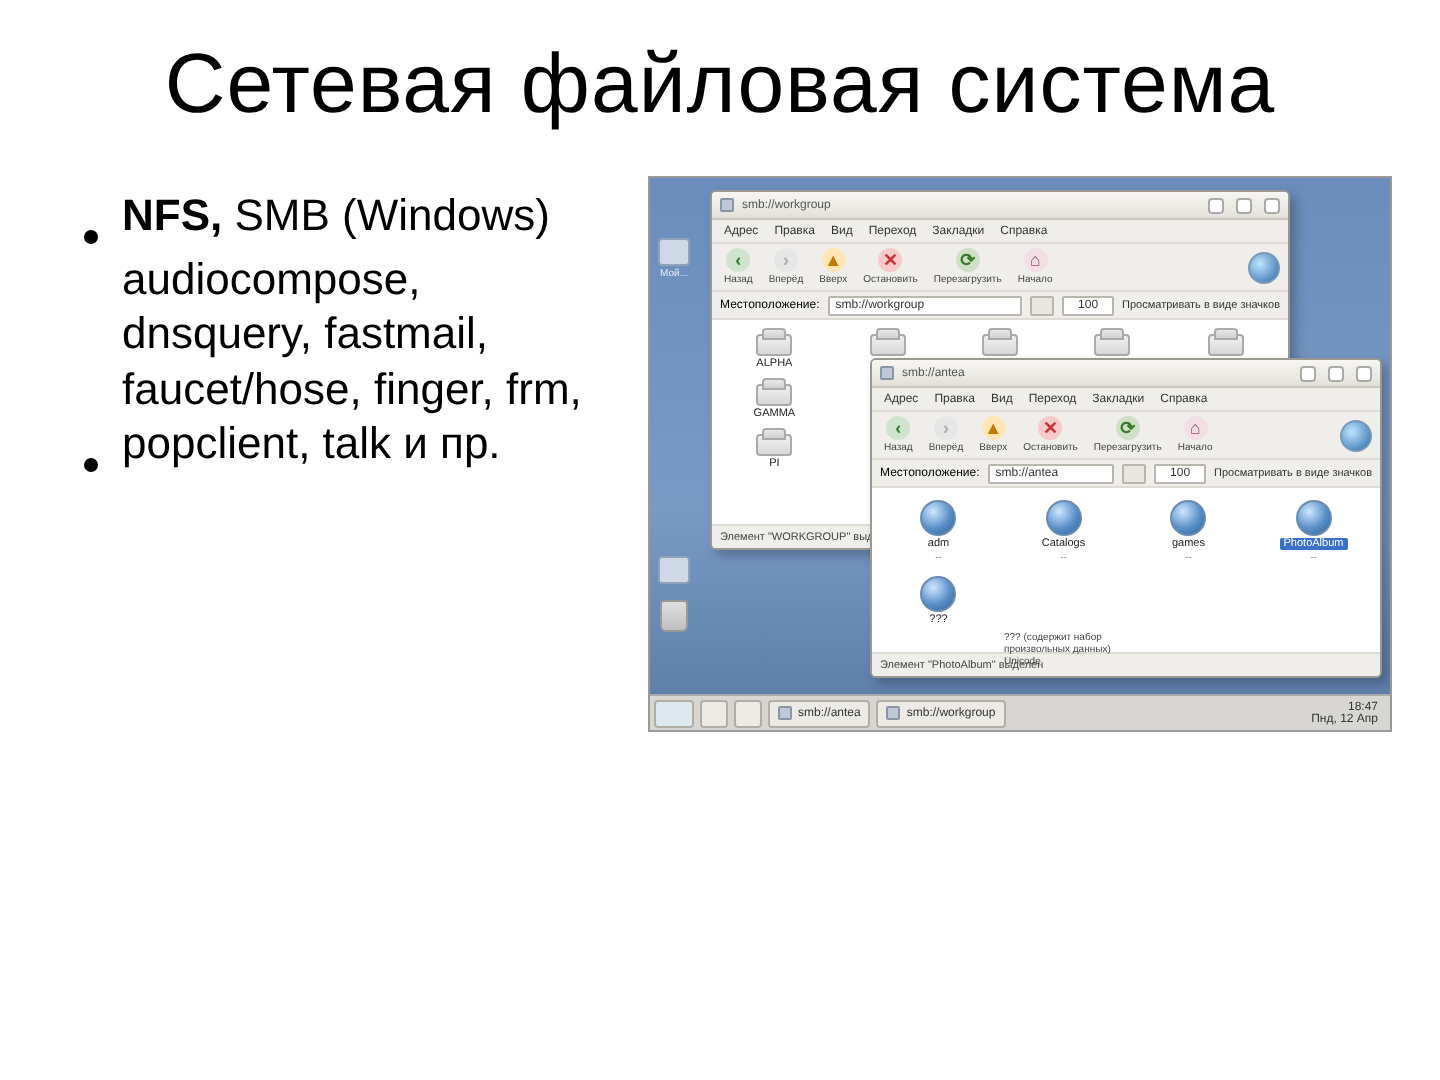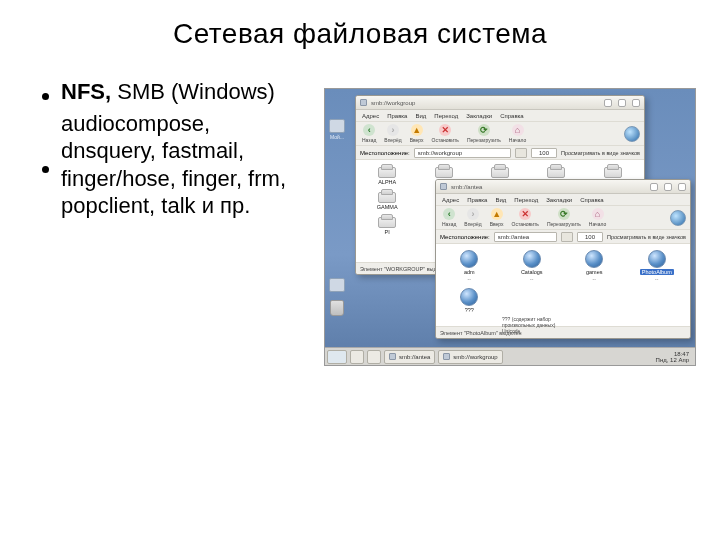--- a/index.html
+++ b/index.html
@@ -7,37 +7,37 @@
     width: 720px;
     height: 540px;
     background: #fff;
     font-family: Arial, Helvetica, sans-serif;
     color: #000;
     overflow: hidden;
     position: relative;
   }
   .title {
     text-align: center;
-    font-size: 28px;
+    font-size: 42px;
     font-weight: 400;
     margin-top: 18px;
     letter-spacing: 0.5px;
   }
   .content {
     display: flex;
     margin-top: 28px;
   }
   .bullets {
     width: 310px;
     padding-left: 42px;
     padding-right: 10px;
   }
   .bullet {
     display: flex;
-    align-items: center;
+    align-items: flex-end;
     font-size: 22px;
     line-height: 1.25;
     margin-bottom: 4px;
   }
   .dot {
     width: 7px;
     height: 7px;
     background: #000;
     border-radius: 50%;
     flex-shrink: 0;
@@ -184,21 +184,21 @@
 <div class="title">Сетевая файловая система</div>
 
 <div class="content">
   <div class="bullets">
     <div class="bullet">
       <div class="dot"></div>
       <div class="txt"><b>NFS,</b><span> SMB (Windows)</span></div>
     </div>
     <div class="bullet">
       <div class="dot"></div>
-      <div class="txt">audiocompose, dnsquery, fastmail, finger/hose, finger, frm, popclient, talk и пр.</div>
+      <div class="txt">audiocompose, dnsquery, fastmail, faucet/hose, finger, frm, popclient, talk и пр.</div>
     </div>
   </div>
 </div>
 
 <div class="shot">
 
   <div class="desk-icons">
     <div class="di">
         <div class="sq2"></div>
         <div class="dl">Мой...</div>

